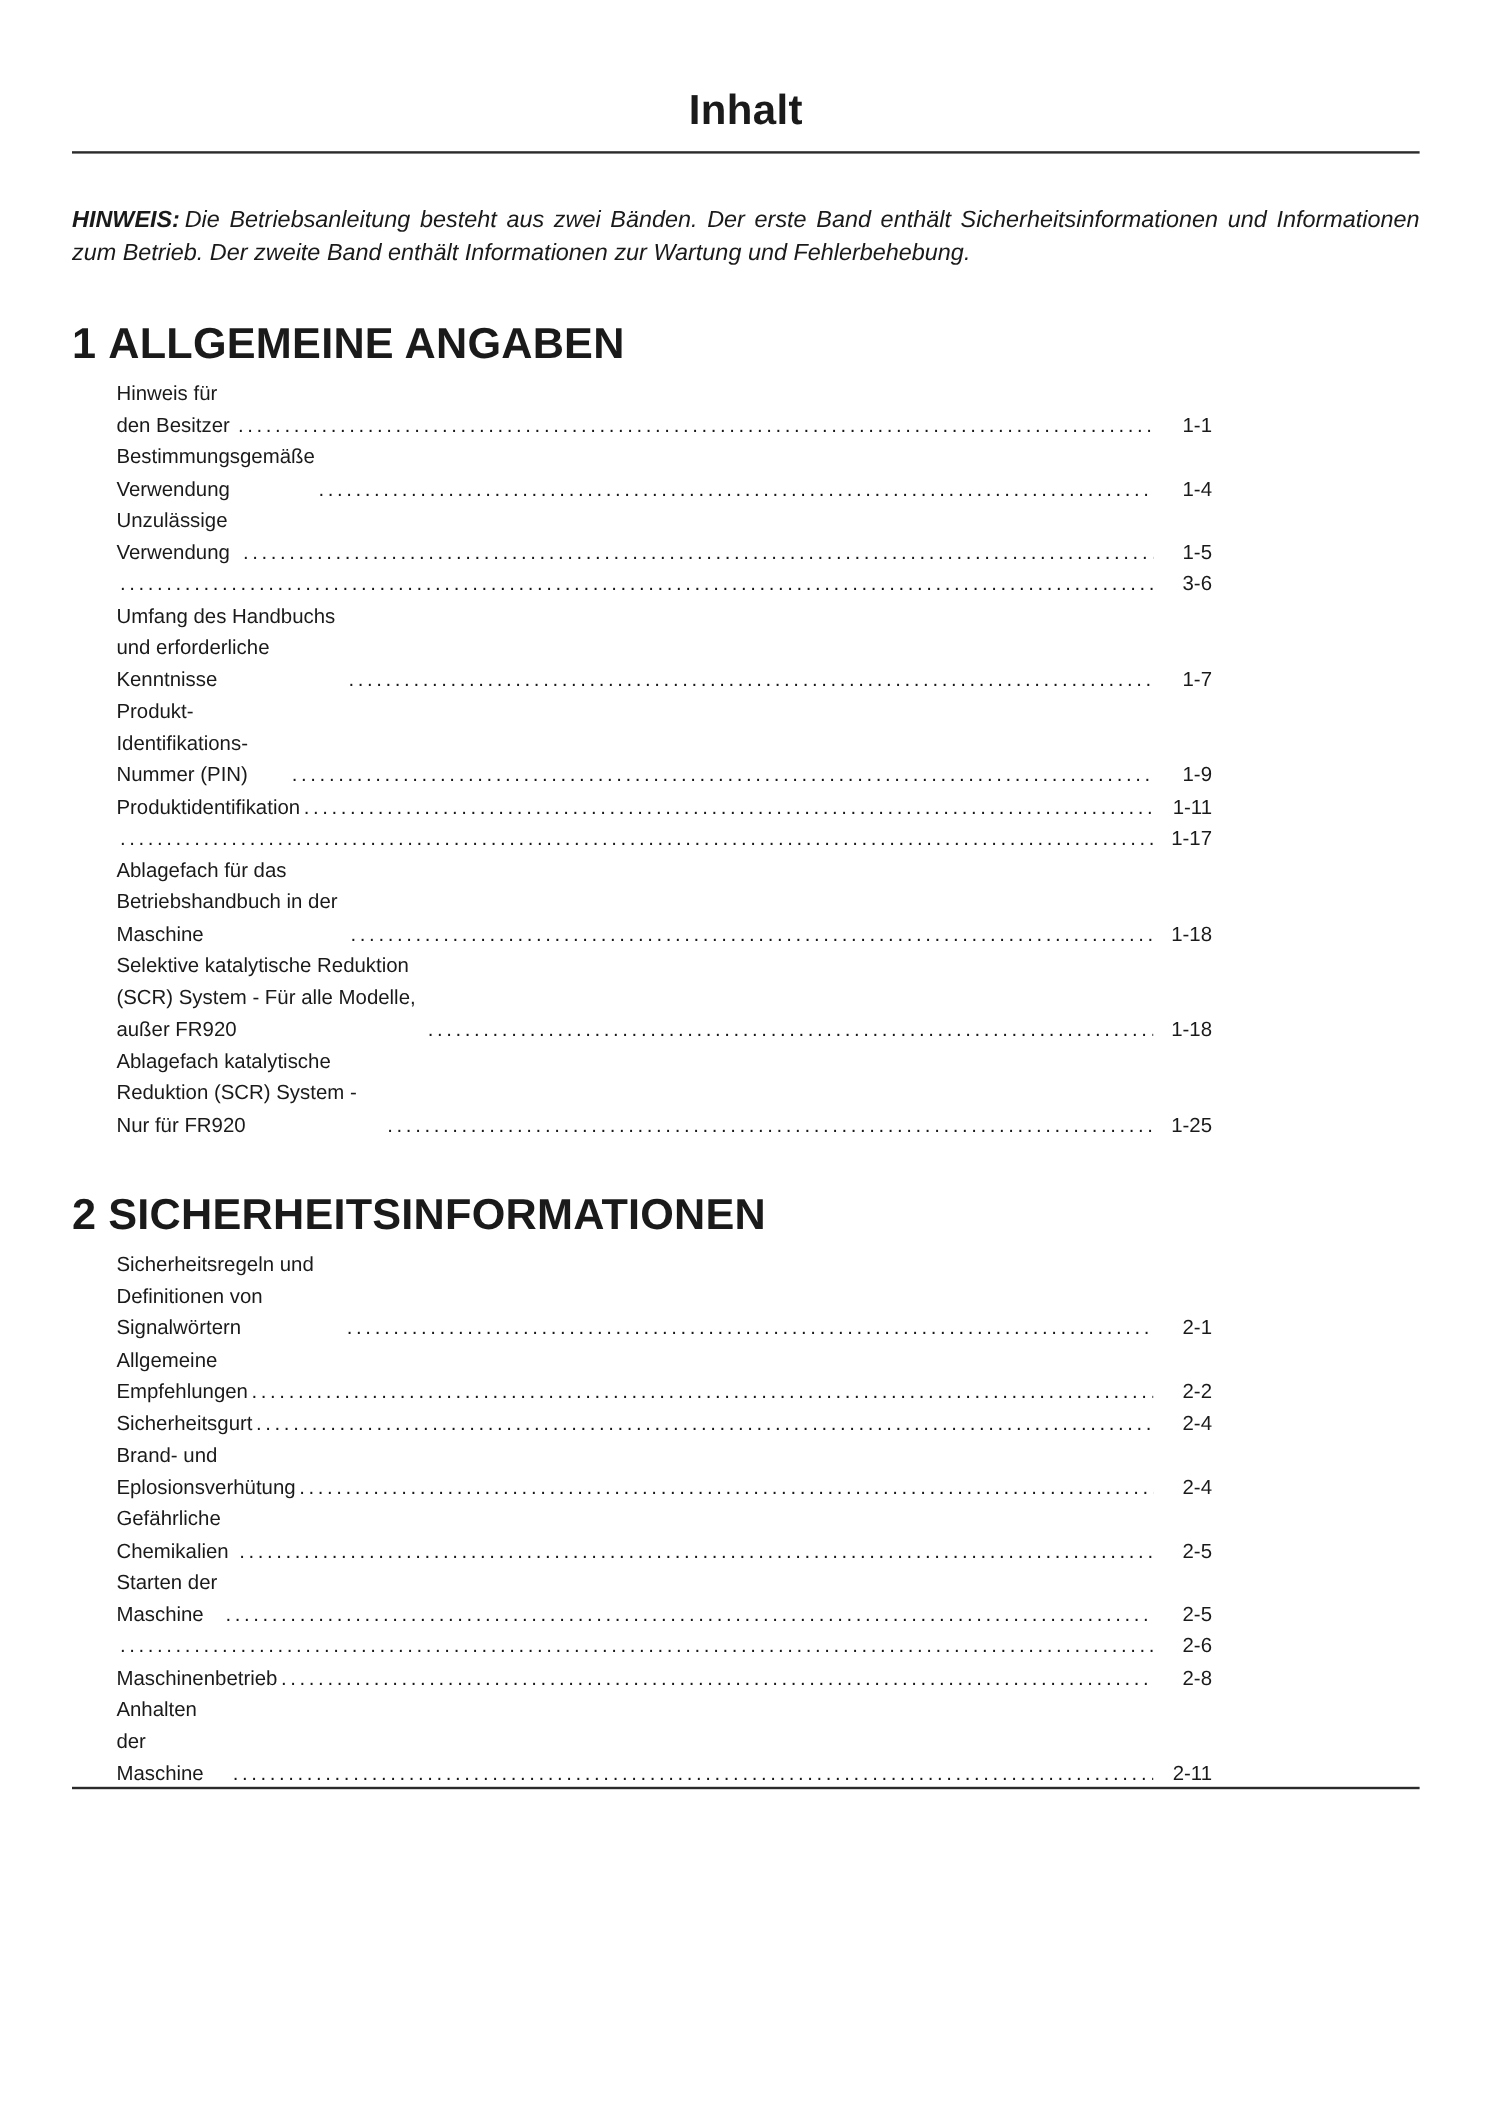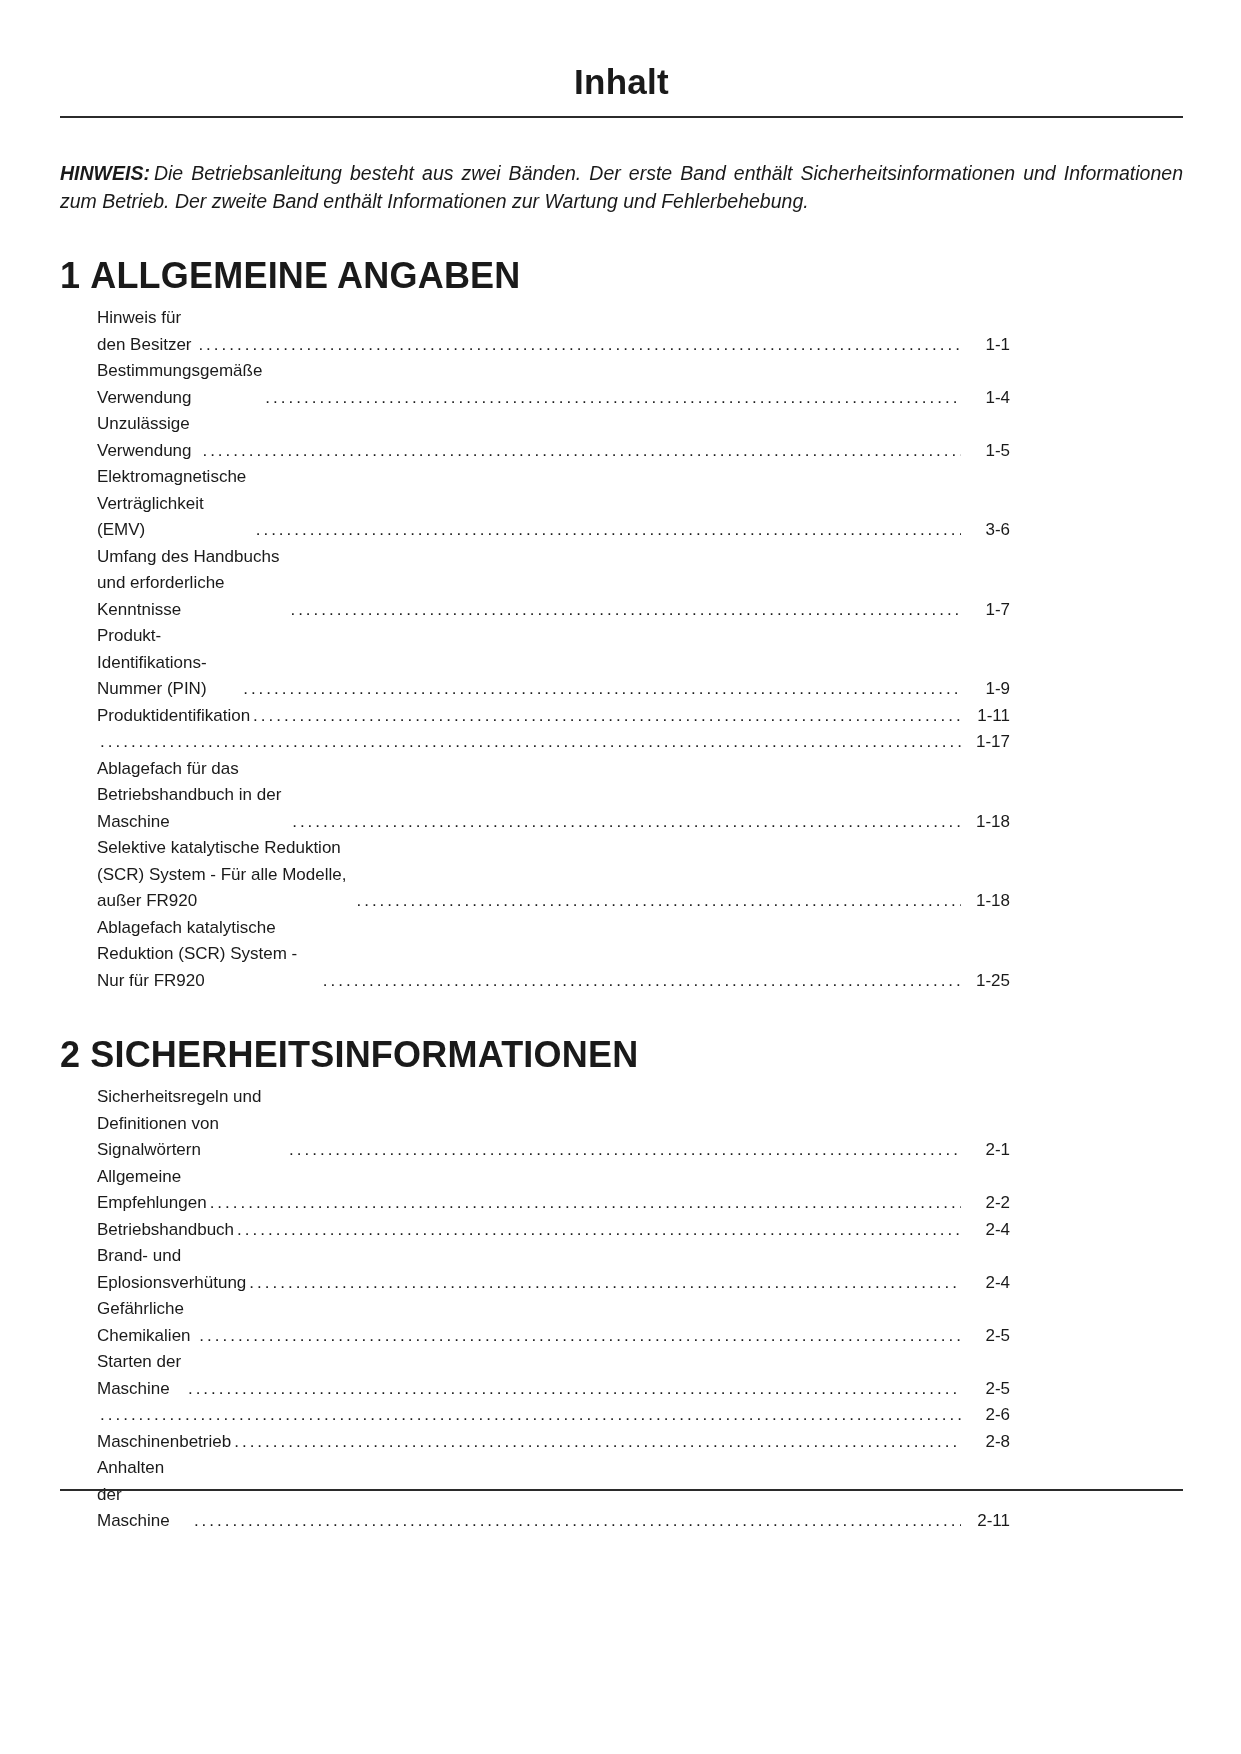--- a/index.html
+++ b/index.html
@@ -5,21 +5,21 @@
   * { box-sizing: border-box; }
   html, body { margin: 0; padding: 0; background: #ffffff; }
   .page {
     position: relative;
     width: 1241px;
     height: 1754px;
     margin: 0 auto;
     background: #ffffff;
     color: #1a1a1a;
     font-family: "Liberation Sans", sans-serif;
-    padding: 28px 58px 0 60px;
+    padding: 38px 58px 0 60px;
     overflow: hidden;
   }
   .title {
     text-align: center;
     font-size: 35px;
     font-weight: 700;
     margin: 34px 0 14px;
     letter-spacing: 0.3px;
   }
   .rule {
@@ -106,21 +106,20 @@
     <span class="toc-page">1-4</span>
   </div>
 
   <div class="toc-row">
     <span class="toc-title">Unzulässige Verwendung</span>
     <span class="leader"></span>
     <span class="toc-page">1-5</span>
   </div>
 
   <div class="toc-row">
-    <span class="toc-title">Elektromagnetische Verträglichkeit (EMV)</span>
     <span class="leader"></span>
     <span class="toc-page">3-6</span>
   </div>
 
   <div class="toc-row">
     <span class="toc-title">Umfang des Handbuchs und erforderliche Kenntnisse</span>
     <span class="leader"></span>
     <span class="toc-page">1-7</span>
   </div>
 
@@ -170,21 +169,21 @@
     <span class="toc-page">2-1</span>
   </div>
 
   <div class="toc-row">
     <span class="toc-title">Allgemeine Empfehlungen</span>
     <span class="leader"></span>
     <span class="toc-page">2-2</span>
   </div>
 
   <div class="toc-row">
-    <span class="toc-title">Betriebshandbuch</span>
+    <span class="toc-title">Sicherheitsgurt</span>
     <span class="leader"></span>
     <span class="toc-page">2-4</span>
   </div>
 
   <div class="toc-row">
     <span class="toc-title">Brand- und Eplosionsverhütung</span>
     <span class="leader"></span>
     <span class="toc-page">2-4</span>
   </div>
 

